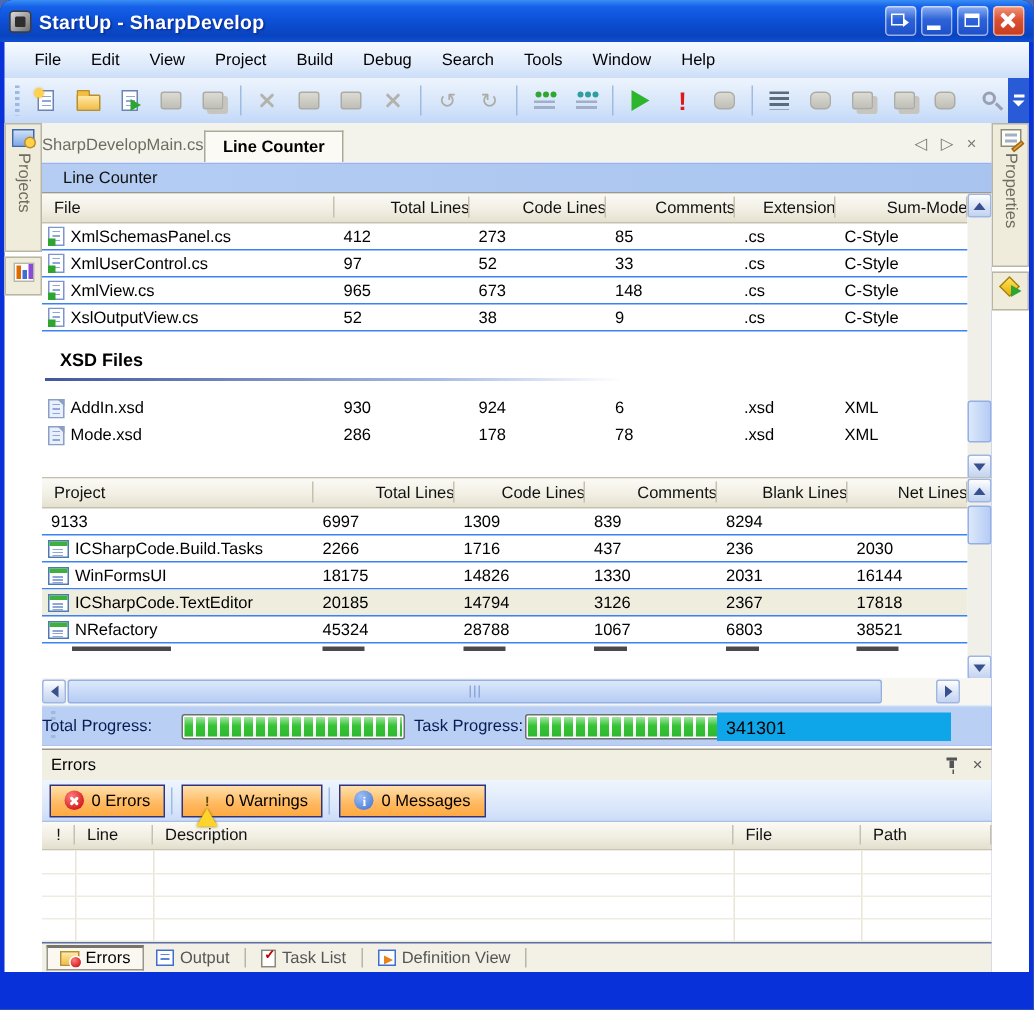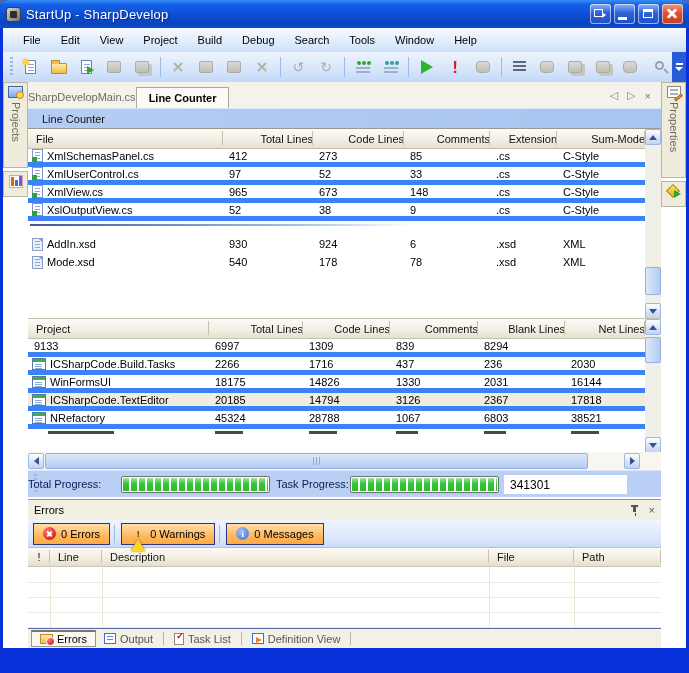--- a/index.html
+++ b/index.html
@@ -7,21 +7,21 @@
   body{font-family:"Liberation Sans",sans-serif;font-size:11px;color:#000}
   .win{position:relative;width:689px;height:673px;background:#0831D9;border-radius:8px 8px 0 0;overflow:hidden}
 
   
   .titlebar{position:absolute;left:0;top:0;width:689px;height:28px;border-radius:8px 8px 0 0;
     background:linear-gradient(180deg,#388EF5 0%,#1661E9 16%,#0D50D8 48%,#0A43BE 84%,#0E4FD2 100%);
     display:flex;align-items:center;padding:0 6px}
   .app-icon{width:15px;height:15px;margin-right:5px;border-radius:3px;
     background:linear-gradient(135deg,#DADADA,#6E6E6E);border:1px solid #3C3C3C;position:relative}
   .app-icon i{position:absolute;left:3px;top:3px;width:7px;height:7px;background:#2E2E2E;border-radius:1px}
-  .title-text{color:#fff;font-weight:normal;font-size:13px;text-shadow:1px 1px 1px #0A2A8C;letter-spacing:.2px}
+  .title-text{color:#fff;font-weight:bold;font-size:13px;text-shadow:1px 1px 1px #0A2A8C;letter-spacing:.2px}
   .win-btns{margin-left:auto;display:flex;gap:3px}
   .win-btn{width:21px;height:20px;border-radius:3px;position:relative;
     background:linear-gradient(180deg,#8FB3F6,#2E63D8 45%,#1D4FC8);
     box-shadow:inset 0 0 0 1px rgba(255,255,255,.55)}
   .win-btn.close{background:linear-gradient(180deg,#F09A7E,#DC5134 45%,#C63C1F)}
   .g-min{position:absolute;left:4px;bottom:4px;width:9px;height:3px;background:#fff}
   .g-max{position:absolute;left:5px;top:5px;width:10px;height:9px;border:1px solid #fff;border-top:3px solid #fff}
   .g-pop{position:absolute;left:4px;top:5px;width:9px;height:8px;border:1px solid #fff}
   .g-pop:after{content:"";position:absolute;right:-4px;top:2px;width:0;height:0;
     border-left:4px solid #fff;border-top:3px solid transparent;border-bottom:3px solid transparent}
@@ -107,21 +107,21 @@
   .panel.p1{top:128px;width:633px;height:190px;border-top:1px solid #9C9A8C}
   .panel.p2{top:318px;width:633px;height:134px;border-top:1px solid #C5C1B0}
 
   .thead{height:20px;display:grid;align-items:center;
     background:linear-gradient(180deg,#FBFAF5,#F2EFE4 55%,#E5E1D0);border-bottom:1px solid #C5C1B0;width:617px}
   .t1{grid-template-columns:195px 90px 91px 86px 67px 1fr}
   .t2{grid-template-columns:181px 94px 87px 88px 87px 1fr}
   .th{position:relative;text-align:right;color:#111}
   .th.first{text-align:left;padding-left:8px}
   .th:after{content:"";position:absolute;right:0;top:-2px;height:14px;width:1px;background:#C5C1B0}
-  .trow{height:18px;display:grid;align-items:center;border-bottom:5px solid #3b82f6;width:617px}
+  .trow{height:18px;display:grid;align-items:center;border-bottom:1px solid #3b82f6;width:617px}
   .trow.sel{background:#EFEDDE}
   .td{padding-left:6px;white-space:nowrap;overflow:hidden}
   .td.name{display:flex;align-items:center;gap:4px;padding-left:4px}
   .fic{flex:0 0 auto;width:11px;height:13px;background:#fff;border:1px solid #7C95CF;position:relative}
   .fic .ln{position:absolute;left:2px;top:2px;width:5px;height:8px;
     background:repeating-linear-gradient(180deg,#8FA6D8 0 1px,rgba(0,0,0,0) 1px 3px)}
   .fic.cs:after{content:"";position:absolute;left:-1px;bottom:-1px;width:5px;height:5px;background:#2EA52E}
   .fic.xsd{background:#EAF0FB;border-color:#8A9EC6}
   .fic.xsd:after{content:"";position:absolute;right:-1px;top:-1px;width:0;height:0;border-left:5px solid transparent;border-top:5px solid #8A9EC6}
   .pic{flex:0 0 auto;width:14px;height:12px;border:1px solid #4E7AB4;background:#fff;position:relative}
@@ -154,21 +154,21 @@
   .hthumb b{width:1px;height:8px;background:#8FA8DC;box-shadow:3px 0 0 #8FA8DC,-3px 0 0 #8FA8DC}
 
   
   .pband{position:absolute;left:28px;top:470px;width:633px;height:27px;background:#B9CFF3;border-top:1px solid #DCE7F9}
   .pband .grip-v{position:absolute;left:2px;top:3px}
   .plabel{position:absolute;top:7px;color:#0B1C55}
   .pbar{position:absolute;top:5px;height:17px;width:149px;border:1px solid #6F6F6F;border-radius:2px;background:#fff;padding:1px}
   .pfill{height:100%;width:100%;
     background-image:linear-gradient(180deg,rgba(255,255,255,.55),rgba(255,255,255,0) 45%,rgba(0,90,0,.12)),
       repeating-linear-gradient(90deg,#35C435 0 6px,#fff 6px 8px)}
-  .pvalue{position:absolute;left:476px;top:4px;width:123px;height:19px;background:#ffffff;display:flex;align-items:center;padding-left:6px;font-size:12px}
+  .pvalue{position:absolute;left:450px;top:4px;width:156px;height:19px;background:#0ea5e9;display:flex;align-items:center;padding-left:6px;font-size:12px}
 
   
   .splitter{position:absolute;left:28px;top:497px;width:633px;height:3px;background:#fff;border-bottom:1px solid #9A988A}
   .epanel{position:absolute;left:28px;top:500px;width:633px;height:148px;background:#F3F1E6}
   .ep-title{height:20px;display:flex;align-items:center;padding:0 6px;background:#F1EFE2;color:#000}
   .ep-ctl{margin-left:auto;display:flex;align-items:center;gap:10px;color:#555}
   .pin{width:9px;height:11px;position:relative}
   .pin:before{content:"";position:absolute;left:1px;top:0;width:7px;height:2px;background:#555}
   .pin:after{content:"";position:absolute;left:3px;top:2px;width:3px;height:5px;background:#555;box-shadow:1px 5px 0 -1px #555}
   .ep-toolbar{height:28px;background:linear-gradient(180deg,#EFF5FE,#D9E6FA 70%,#CCDCF8);
@@ -444,20 +444,21 @@
             <span class="ln"></span>
           </span>
           <span>XslOutputView.cs</span>
         </span>
       <span class="td">52</span>
       <span class="td">38</span>
       <span class="td">9</span>
       <span class="td">.cs</span>
       <span class="td">C-Style</span>
     </div>
+    <div class="section-hd">XSD Files</div>
     <div class="section-line"></div>
     <div class="trow t1" style="border-bottom:0">
       <span class="td name">
           <span class="fic xsd">
             <span class="ln"></span>
           </span>
           <span>AddIn.xsd</span>
         </span>
       <span class="td">930</span>
       <span class="td">924</span>
@@ -465,21 +466,21 @@
       <span class="td">.xsd</span>
       <span class="td">XML</span>
     </div>
     <div class="trow t1" style="border-bottom:0">
       <span class="td name">
           <span class="fic xsd">
             <span class="ln"></span>
           </span>
           <span>Mode.xsd</span>
         </span>
-      <span class="td">540</span>
+      <span class="td">286</span>
       <span class="td">178</span>
       <span class="td">78</span>
       <span class="td">.xsd</span>
       <span class="td">XML</span>
     </div>
     <div class="vsb s1">
       <div class="sbtn" style="top:0">
           <span class="tri-up"></span>
         </div>
       <div class="vthumb" style="top:138px;height:28px"></div>

